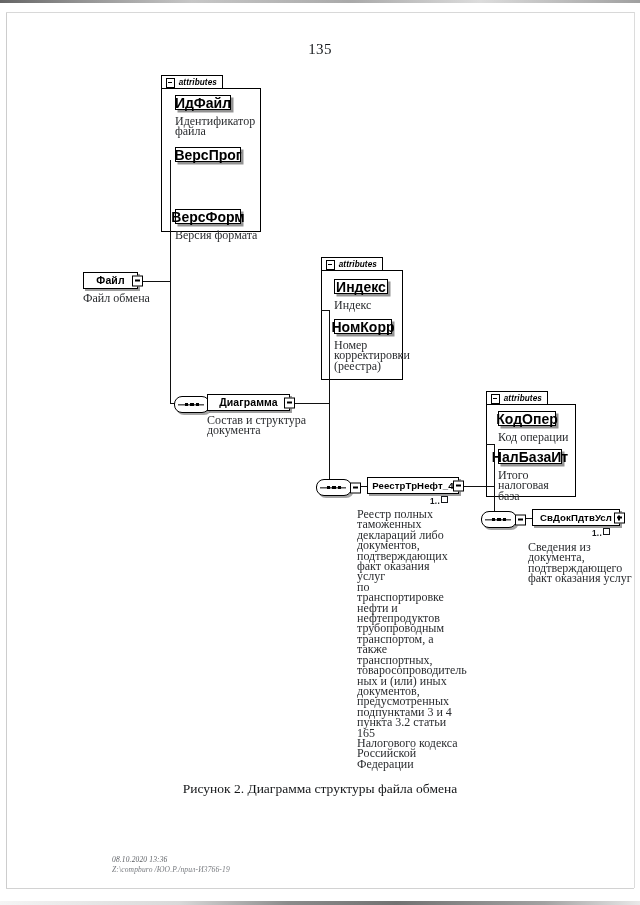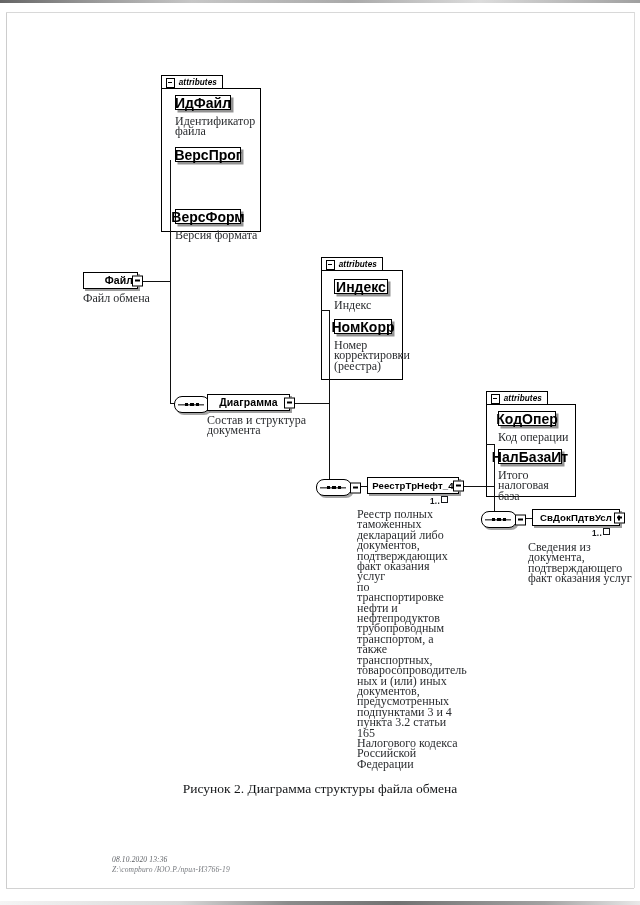--- a/index.html
+++ b/index.html
@@ -84,20 +84,21 @@
 
 <div class="page">
 
   <div class="scan-edge-top"></div>
   <div class="scan-edge-bottom"></div>
   <div class="frame-l"></div>
   <div class="frame-r"></div>
   <div class="frame-t"></div>
   <div class="frame-b"></div>
 
+  <div class="pageno">135</div>
 
   <div class="attrtab" style="left:161px;top:75px;width:62px;">
     <span class="sq">
         <b></b>
       </span>
     <span class="tl">attributes</span>
   </div>
   <div class="attrbox" style="left:161px;top:88px;width:100px;height:144px;"></div>
 
   <div class="attr" style="left:175px;top:95px;width:56px;">
@@ -191,21 +192,21 @@
   </div>
   <div class="seq" style="left:481px;top:511px;">
     <s></s>
       <s></s>
       <s></s>
       <em>
         <u></u>
       </em>
   </div>
 
-  <div class="node" style="left:83px;top:272px;width:55px;justify-content:flex-end;">
+  <div class="node" style="left:83px;top:272px;width:55px;">
     <span class="lbl">Файл</span>
     <span class="toggle">
         <i></i>
       </span>
   </div>
   <div class="desc" style="left:83px;top:293px;width:110px;">Файл обмена</div>
 
   <div class="node" style="left:207px;top:394px;width:83px;">
     <span class="lbl">Диаграмма</span>
     <span class="toggle">

